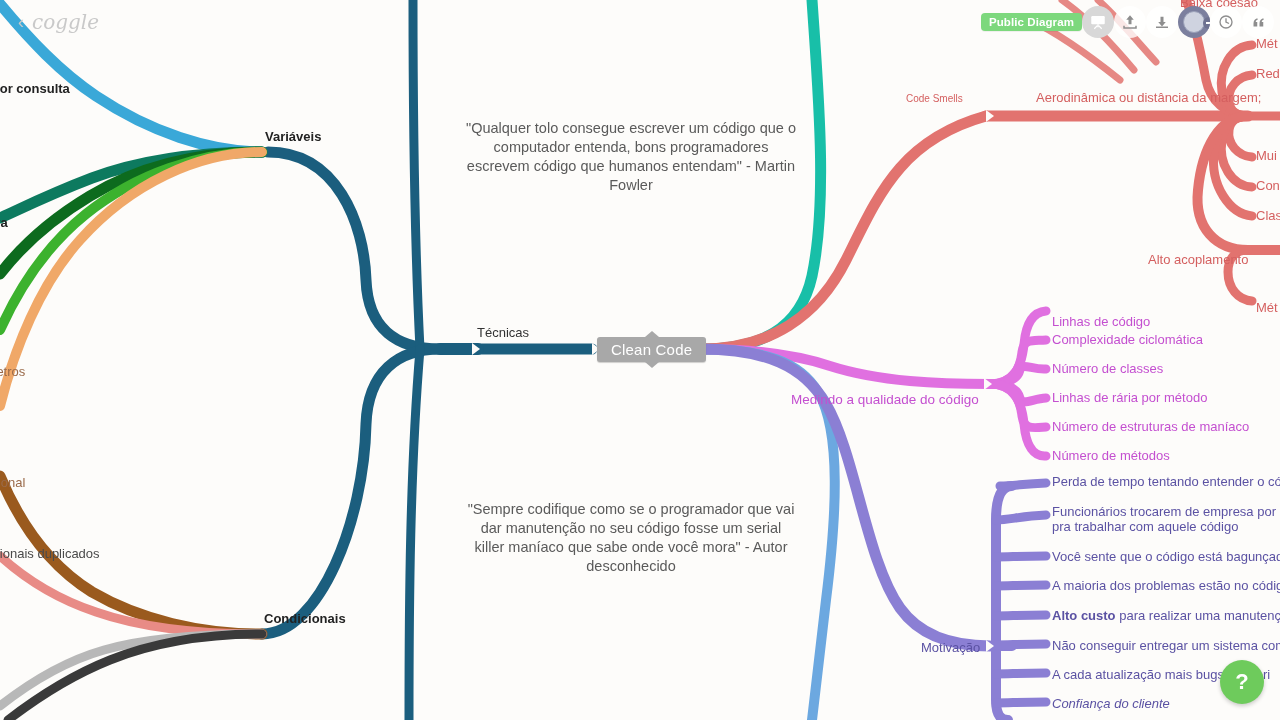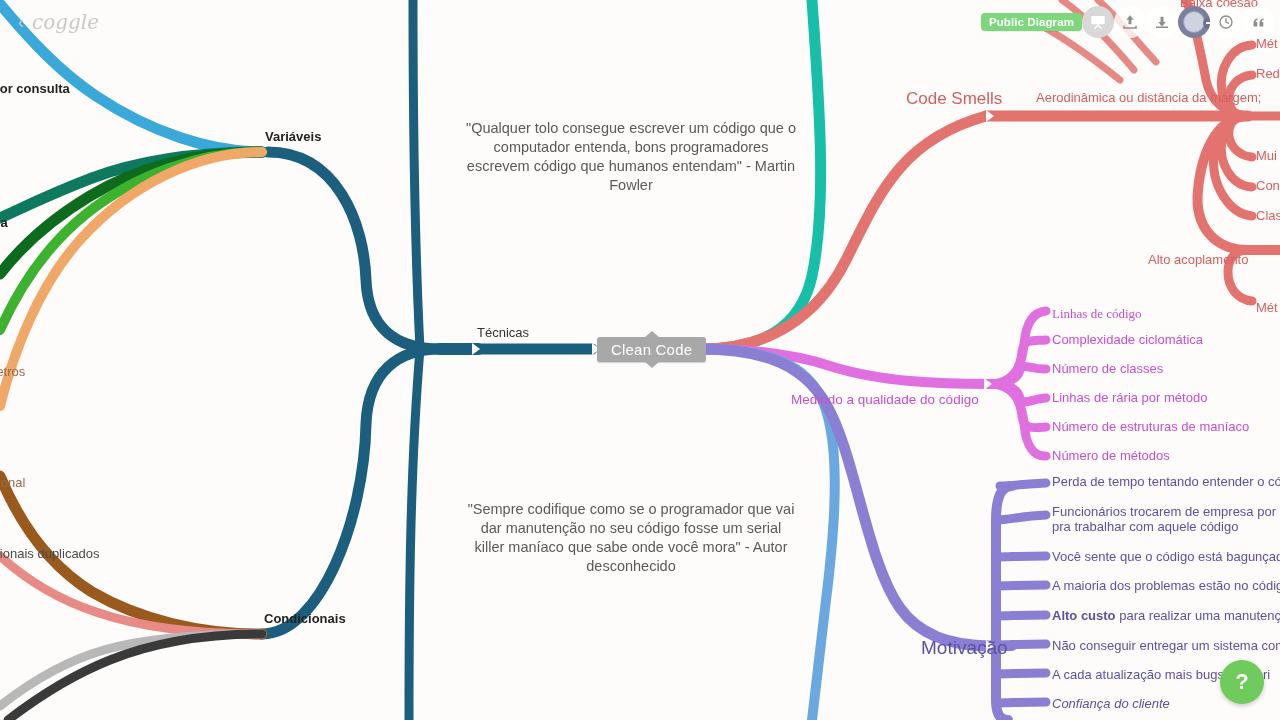--- a/index.html
+++ b/index.html
@@ -193,41 +193,41 @@
   <div class="lbl c-dark" style="left:264px;top:611px;">Condicionais</div>
   <div class="lbl" style="left:477px;top:325px;color:#333;">Técnicas</div>
 
   <div class="lbl c-dark" style="left:-40px;top:81px;">rária por consulta</div>
   <div class="lbl c-dark" style="left:-22px;top:215px;">ativa</div>
 
   <div class="lbl c-brown" style="left:-26px;top:364px;">râmetros</div>
   <div class="lbl c-brown" style="left:-26px;top:475px;">ndicional</div>
   <div class="lbl c-greydark" style="left:-24px;top:546px;">ndicionais duplicados</div>
 
-  <div class="lbl c-red" style="left:906px;top:91px;font-size:17px;">Code Smells</div>
+  <div class="lbl c-red" style="left:906px;top:91px;font-size:10px;">Code Smells</div>
   <div class="lbl c-red" style="left:1036px;top:90px;font-size:13px;">Aerodinâmica ou distância da margem;</div>
 
   <div class="lbl c-red" style="left:1180px;top:-5px;">Baixa coesão</div>
   <div class="lbl c-red" style="left:1256px;top:36px;">Mét</div>
   <div class="lbl c-red" style="left:1256px;top:66px;">Red</div>
   <div class="lbl c-red" style="left:1256px;top:148px;">Mui</div>
   <div class="lbl c-red" style="left:1256px;top:178px;">Con</div>
   <div class="lbl c-red" style="left:1256px;top:208px;">Clas</div>
   <div class="lbl c-red" style="left:1148px;top:252px;">Alto acoplamento</div>
   <div class="lbl c-red" style="left:1256px;top:300px;">Mét</div>
 
   <div class="lbl c-pink" style="left:791px;top:392px;font-size:13.5px;">Medindo a qualidade do código</div>
-  <div class="lbl c-pink" style="left:1052px;top:306px;font-family:Liberation Serif, serif;">Linhas de código</div>
+  <div class="lbl c-pink" style="left:1052px;top:314px;">Linhas de código</div>
   <div class="lbl c-pink" style="left:1052px;top:332px;text-align:right;">Complexidade ciclomática</div>
   <div class="lbl c-pink" style="left:1052px;top:361px;">Número de classes</div>
   <div class="lbl c-pink" style="left:1052px;top:390px;">Linhas de rária por método</div>
   <div class="lbl c-pink" style="left:1052px;top:419px;">Número de estruturas de maníaco</div>
   <div class="lbl c-pink" style="left:1052px;top:448px;">Número de métodos</div>
 
-  <div class="lbl c-purple" style="left:921px;top:640px;font-size:19px;">Motivação</div>
+  <div class="lbl c-purple" style="left:921px;top:640px;font-size:13px;">Motivação</div>
 
   <div class="lbl c-purple" style="left:1052px;top:474px;">Perda de tempo tentando entender o códig</div>
   <div class="lbl c-purple wrap" style="left:1052px;top:504px;width:248px;">Funcionários trocarem de empresa por nã pra trabalhar com aquele código</div>
   <div class="lbl c-purple" style="left:1052px;top:549px;">Você sente que o código está bagunçado</div>
   <div class="lbl c-purple" style="left:1052px;top:578px;">A maioria dos problemas estão no código</div>
   <div class="lbl c-purple" style="left:1052px;top:608px;"><span class="bold">Alto custo</span><span> para realizar uma manutenção</span></div>
   <div class="lbl c-purple" style="left:1052px;top:638px;">Não conseguir entregar um sistema com </div>
   <div class="lbl c-purple" style="left:1052px;top:667px;">A cada atualização mais bugs em seri</div>
   <div class="lbl c-purple" style="left:1052px;top:696px;font-style:italic;">Confiança do cliente</div>
 

